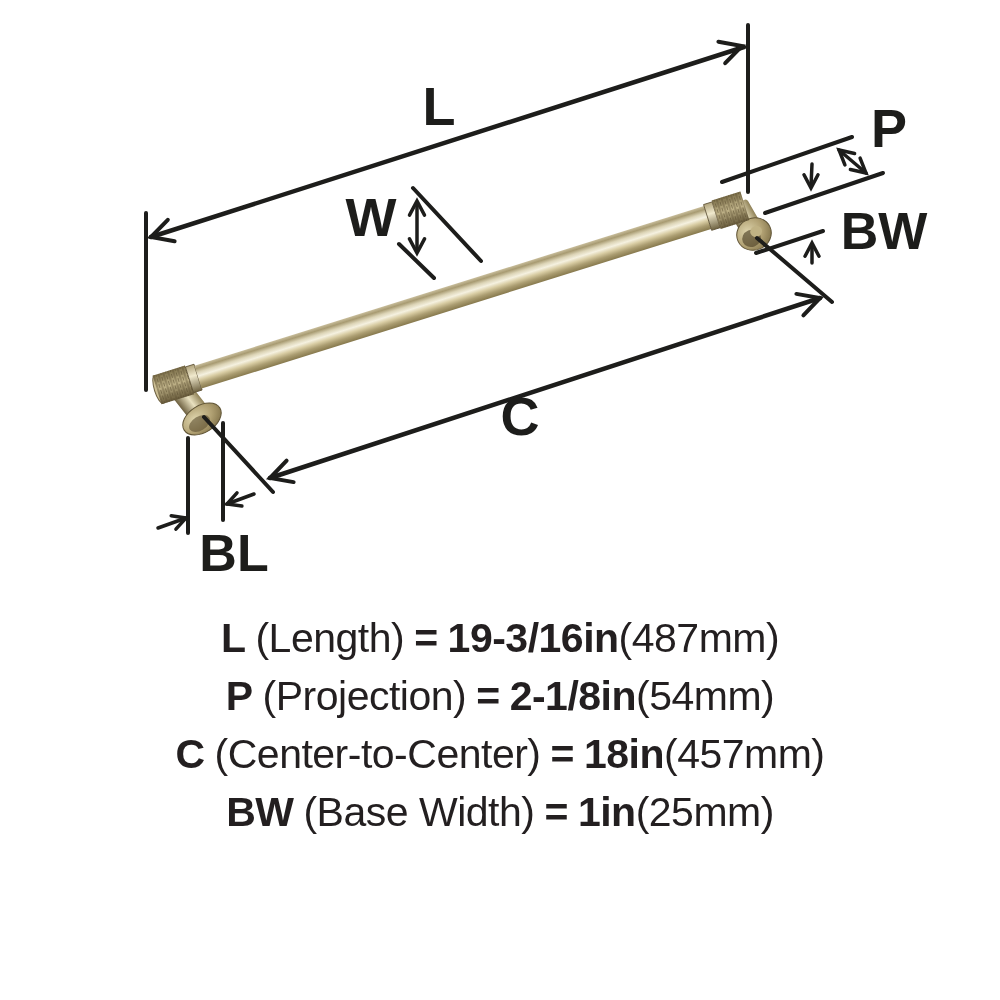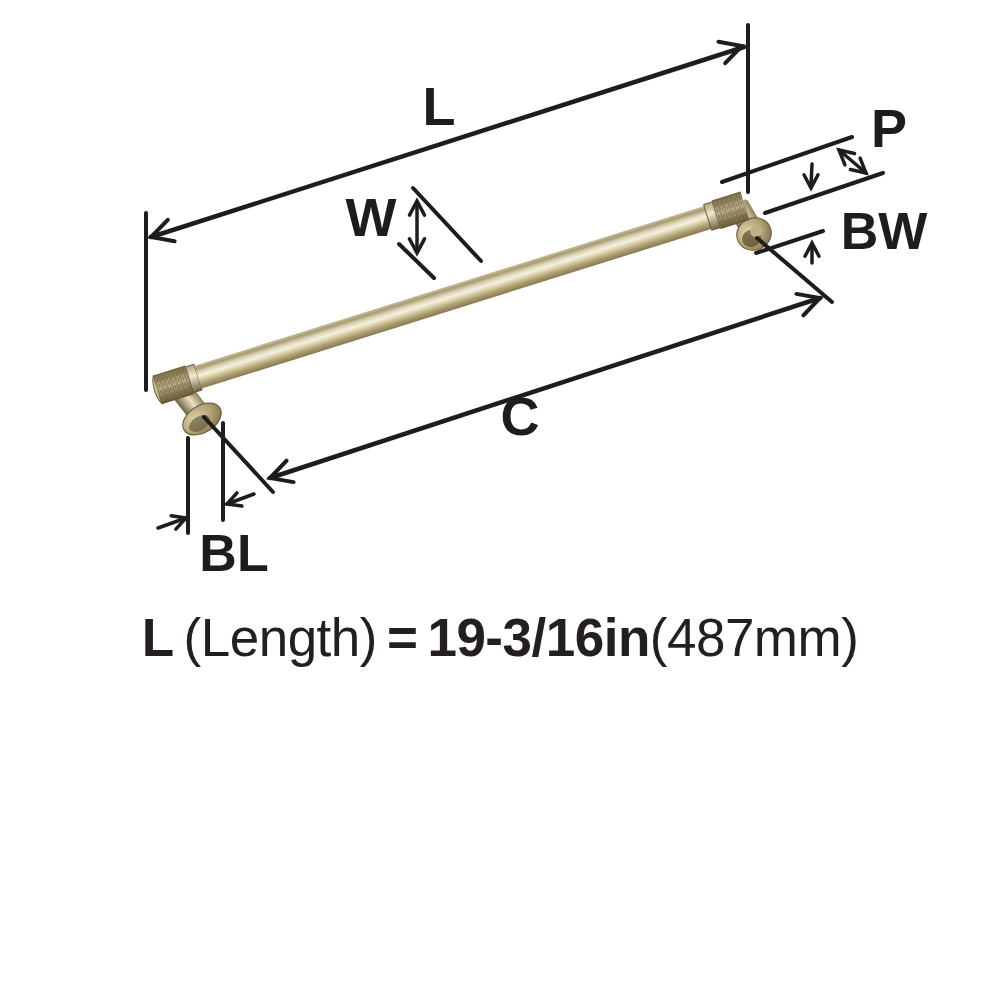--- a/index.html
+++ b/index.html
@@ -1,21 +1,21 @@
 <!DOCTYPE html>
 <html><head>
 <meta charset="utf-8">
 <style>
   html,body{margin:0;padding:0;background:#ffffff;}
   .stage{position:relative;width:1000px;height:1000px;background:#ffffff;overflow:hidden;
          font-family:"Liberation Sans", sans-serif;color:#231f20;}
   .diagram-svg{position:absolute;left:0;top:0;}
   .dim-label{font-family:"Liberation Sans", sans-serif;font-weight:700;fill:#1d1d1b;}
   .legend{position:absolute;left:0;top:609px;width:1000px;text-align:center;}
-  .legend-row{font-size:53px;line-height:58px;letter-spacing:-0.5px;white-space:nowrap;font-weight:400;color:#231f20;}
+  .legend-row{font-size:41px;line-height:58px;letter-spacing:-0.5px;white-space:nowrap;font-weight:400;color:#231f20;}
   .legend-row .b{font-weight:700;}
   .legend-row .n{margin:0 10px;}
   .legend-row .eq{margin-right:10px;}
 </style>
 </head>
 <body>
 
 <div class="stage">
 
   <svg class="diagram-svg" width="1000" height="605" viewBox="0 0 1000 605">
@@ -142,15 +142,24 @@
     <text class="dim-label" x="889" y="147" font-size="54" text-anchor="middle">P</text>
     <text class="dim-label" x="884" y="249" font-size="52" text-anchor="middle">BW</text>
     <text class="dim-label" x="520" y="435" font-size="54" text-anchor="middle">C</text>
     <text class="dim-label" x="234" y="571" font-size="52" text-anchor="middle">BL</text>
   </svg>
 
   <div class="legend">
     <div class="legend-row">
       <span class="b">L</span><span class="n">(Length)</span><span class="b eq">=</span><span class="b">19-3/16in</span><span>(487mm)</span>
     </div>
+    <div class="legend-row">
+      <span class="b">P</span><span class="n">(Projection)</span><span class="b eq">=</span><span class="b">2-1/8in</span><span>(54mm)</span>
+    </div>
+    <div class="legend-row">
+      <span class="b">C</span><span class="n">(Center-to-Center)</span><span class="b eq">=</span><span class="b">18in</span><span>(457mm)</span>
+    </div>
+    <div class="legend-row">
+      <span class="b">BW</span><span class="n">(Base Width)</span><span class="b eq">=</span><span class="b">1in</span><span>(25mm)</span>
+    </div>
   </div>
 
 </div>
 
 </body></html>

